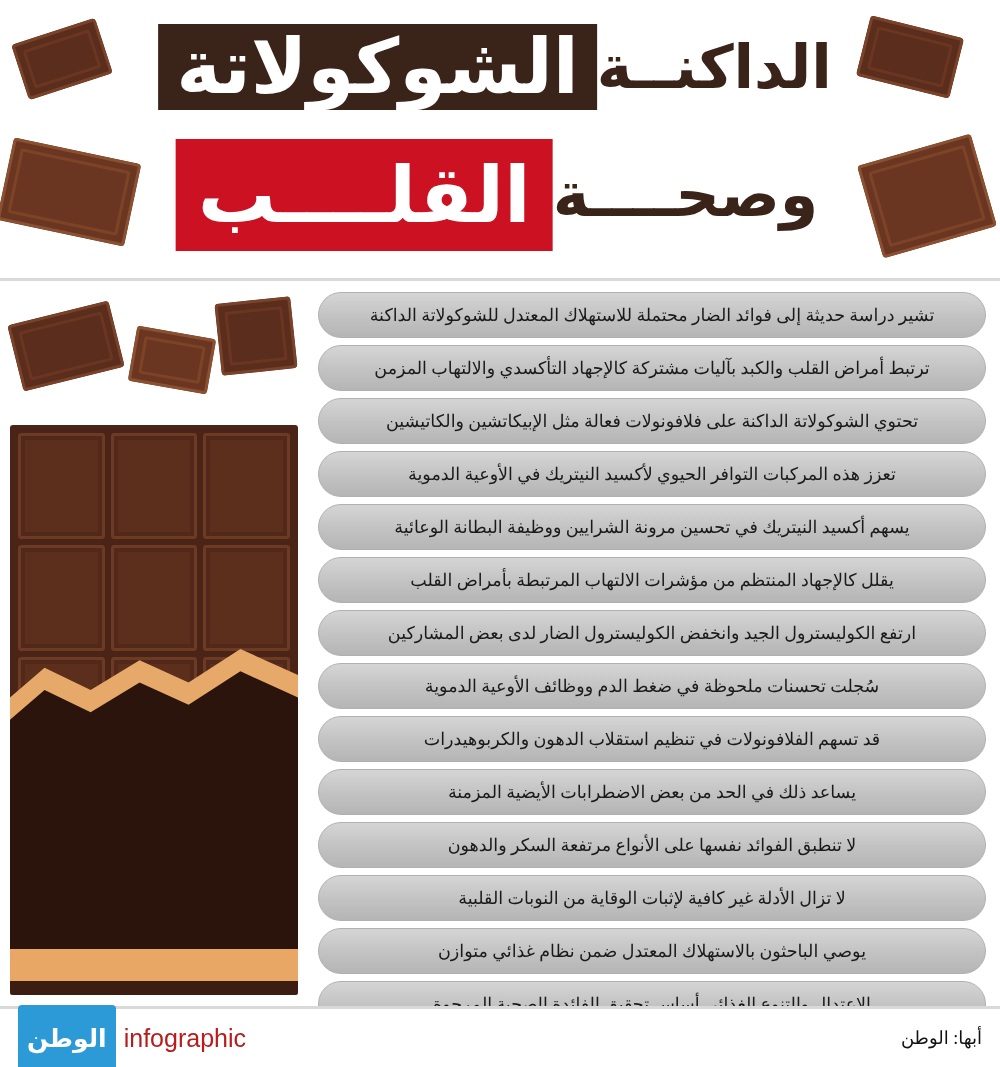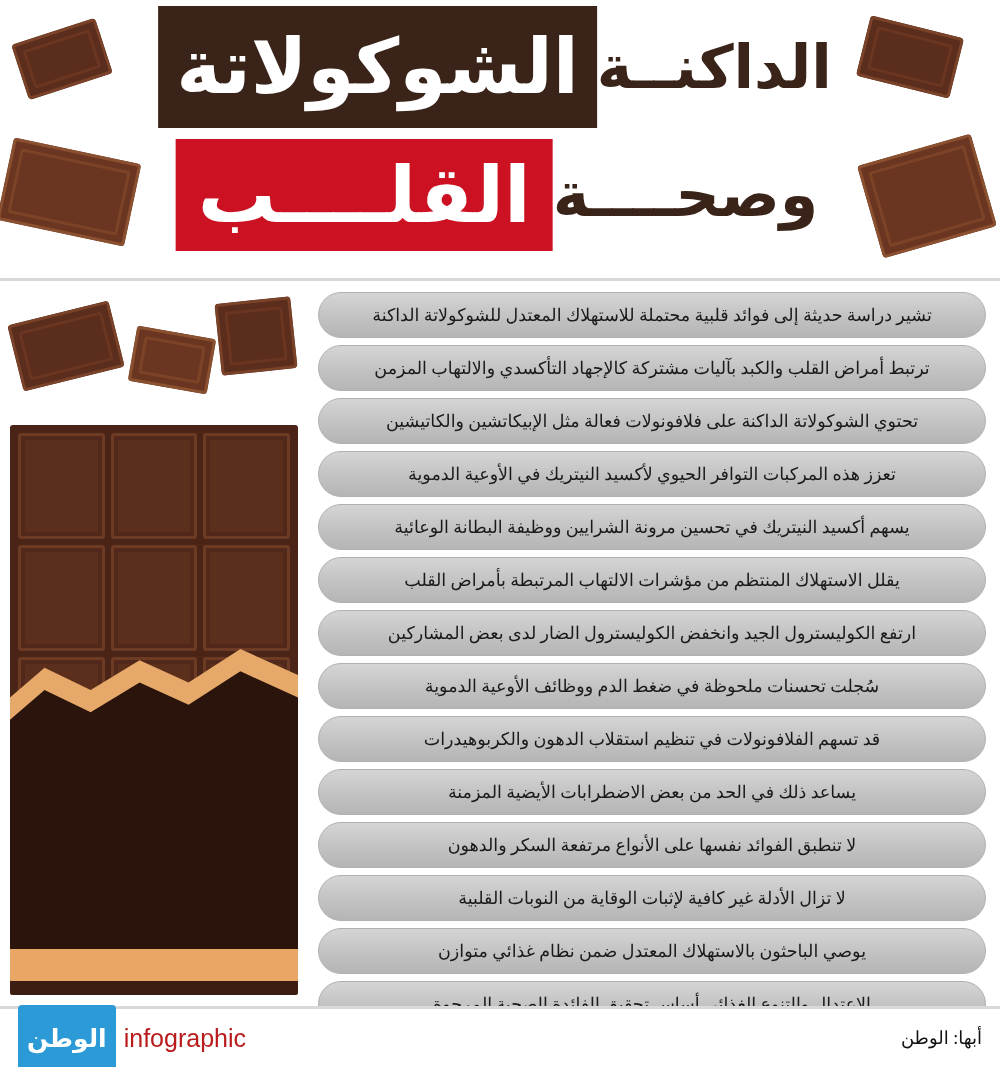--- a/index.html
+++ b/index.html
@@ -15,21 +15,21 @@
   
   .header{position:relative;height:272px;width:1000px;background:#fff;overflow:hidden;}
 
   .title-row1{
     position:absolute;top:6px;left:50%;transform:translateX(-50%);
     display:flex;flex-direction:row-reverse;align-items:center;
     height:122px;
   }
   .title-dark-box{
     background:#3a2318;color:#ffffff;
-    height:122px;display:flex;align-items:center;justify-content:center;
+    height:86px;display:flex;align-items:center;justify-content:center;
     padding:0 18px;box-sizing:border-box;
     font-size:76px;font-weight:bold;line-height:1;
     font-family:"DejaVu Sans", sans-serif;
   }
   .title-row1-plain{
     color:#3a2318;font-size:60px;font-weight:bold;
     margin-right:10px;line-height:1;
     font-family:"DejaVu Sans", sans-serif;
   }
 
@@ -168,26 +168,26 @@
           <div class="sq"></div>
       </div>
       <div class="bar-dark-overlay"></div>
       <div class="bar-caramel"></div>
       <div class="bar-foot"></div>
       <div class="bar-foot2"></div>
     </div>
   </div>
 
   <div class="list">
-    <div class="pill">تشير دراسة حديثة إلى فوائد قلبية محتملة للاستهلاك المعتدل للشوكولاتة الداكنة</div>
+    <div class="pill">تشير دراسة حديثة إلى فوائد الضار محتملة للاستهلاك المعتدل للشوكولاتة الداكنة</div>
     <div class="pill">ترتبط أمراض القلب والكبد بآليات مشتركة كالإجهاد التأكسدي والالتهاب المزمن</div>
     <div class="pill">تحتوي الشوكولاتة الداكنة على فلافونولات فعالة مثل الإبيكاتشين والكاتيشين</div>
     <div class="pill">تعزز هذه المركبات التوافر الحيوي لأكسيد النيتريك في الأوعية الدموية</div>
     <div class="pill">يسهم أكسيد النيتريك في تحسين مرونة الشرايين ووظيفة البطانة الوعائية</div>
-    <div class="pill">يقلل الاستهلاك المنتظم من مؤشرات الالتهاب المرتبطة بأمراض القلب</div>
+    <div class="pill">يقلل كالإجهاد المنتظم من مؤشرات الالتهاب المرتبطة بأمراض القلب</div>
     <div class="pill">ارتفع الكوليسترول الجيد وانخفض الكوليسترول الضار لدى بعض المشاركين</div>
     <div class="pill">سُجلت تحسنات ملحوظة في ضغط الدم ووظائف الأوعية الدموية</div>
     <div class="pill">قد تسهم الفلافونولات في تنظيم استقلاب الدهون والكربوهيدرات</div>
     <div class="pill">يساعد ذلك في الحد من بعض الاضطرابات الأيضية المزمنة</div>
     <div class="pill">لا تنطبق الفوائد نفسها على الأنواع مرتفعة السكر والدهون</div>
     <div class="pill">لا تزال الأدلة غير كافية لإثبات الوقاية من النوبات القلبية</div>
     <div class="pill">يوصي الباحثون بالاستهلاك المعتدل ضمن نظام غذائي متوازن</div>
     <div class="pill">الاعتدال والتنوع الغذائي أساس تحقيق الفائدة الصحية المرجوة</div>
   </div>
 

